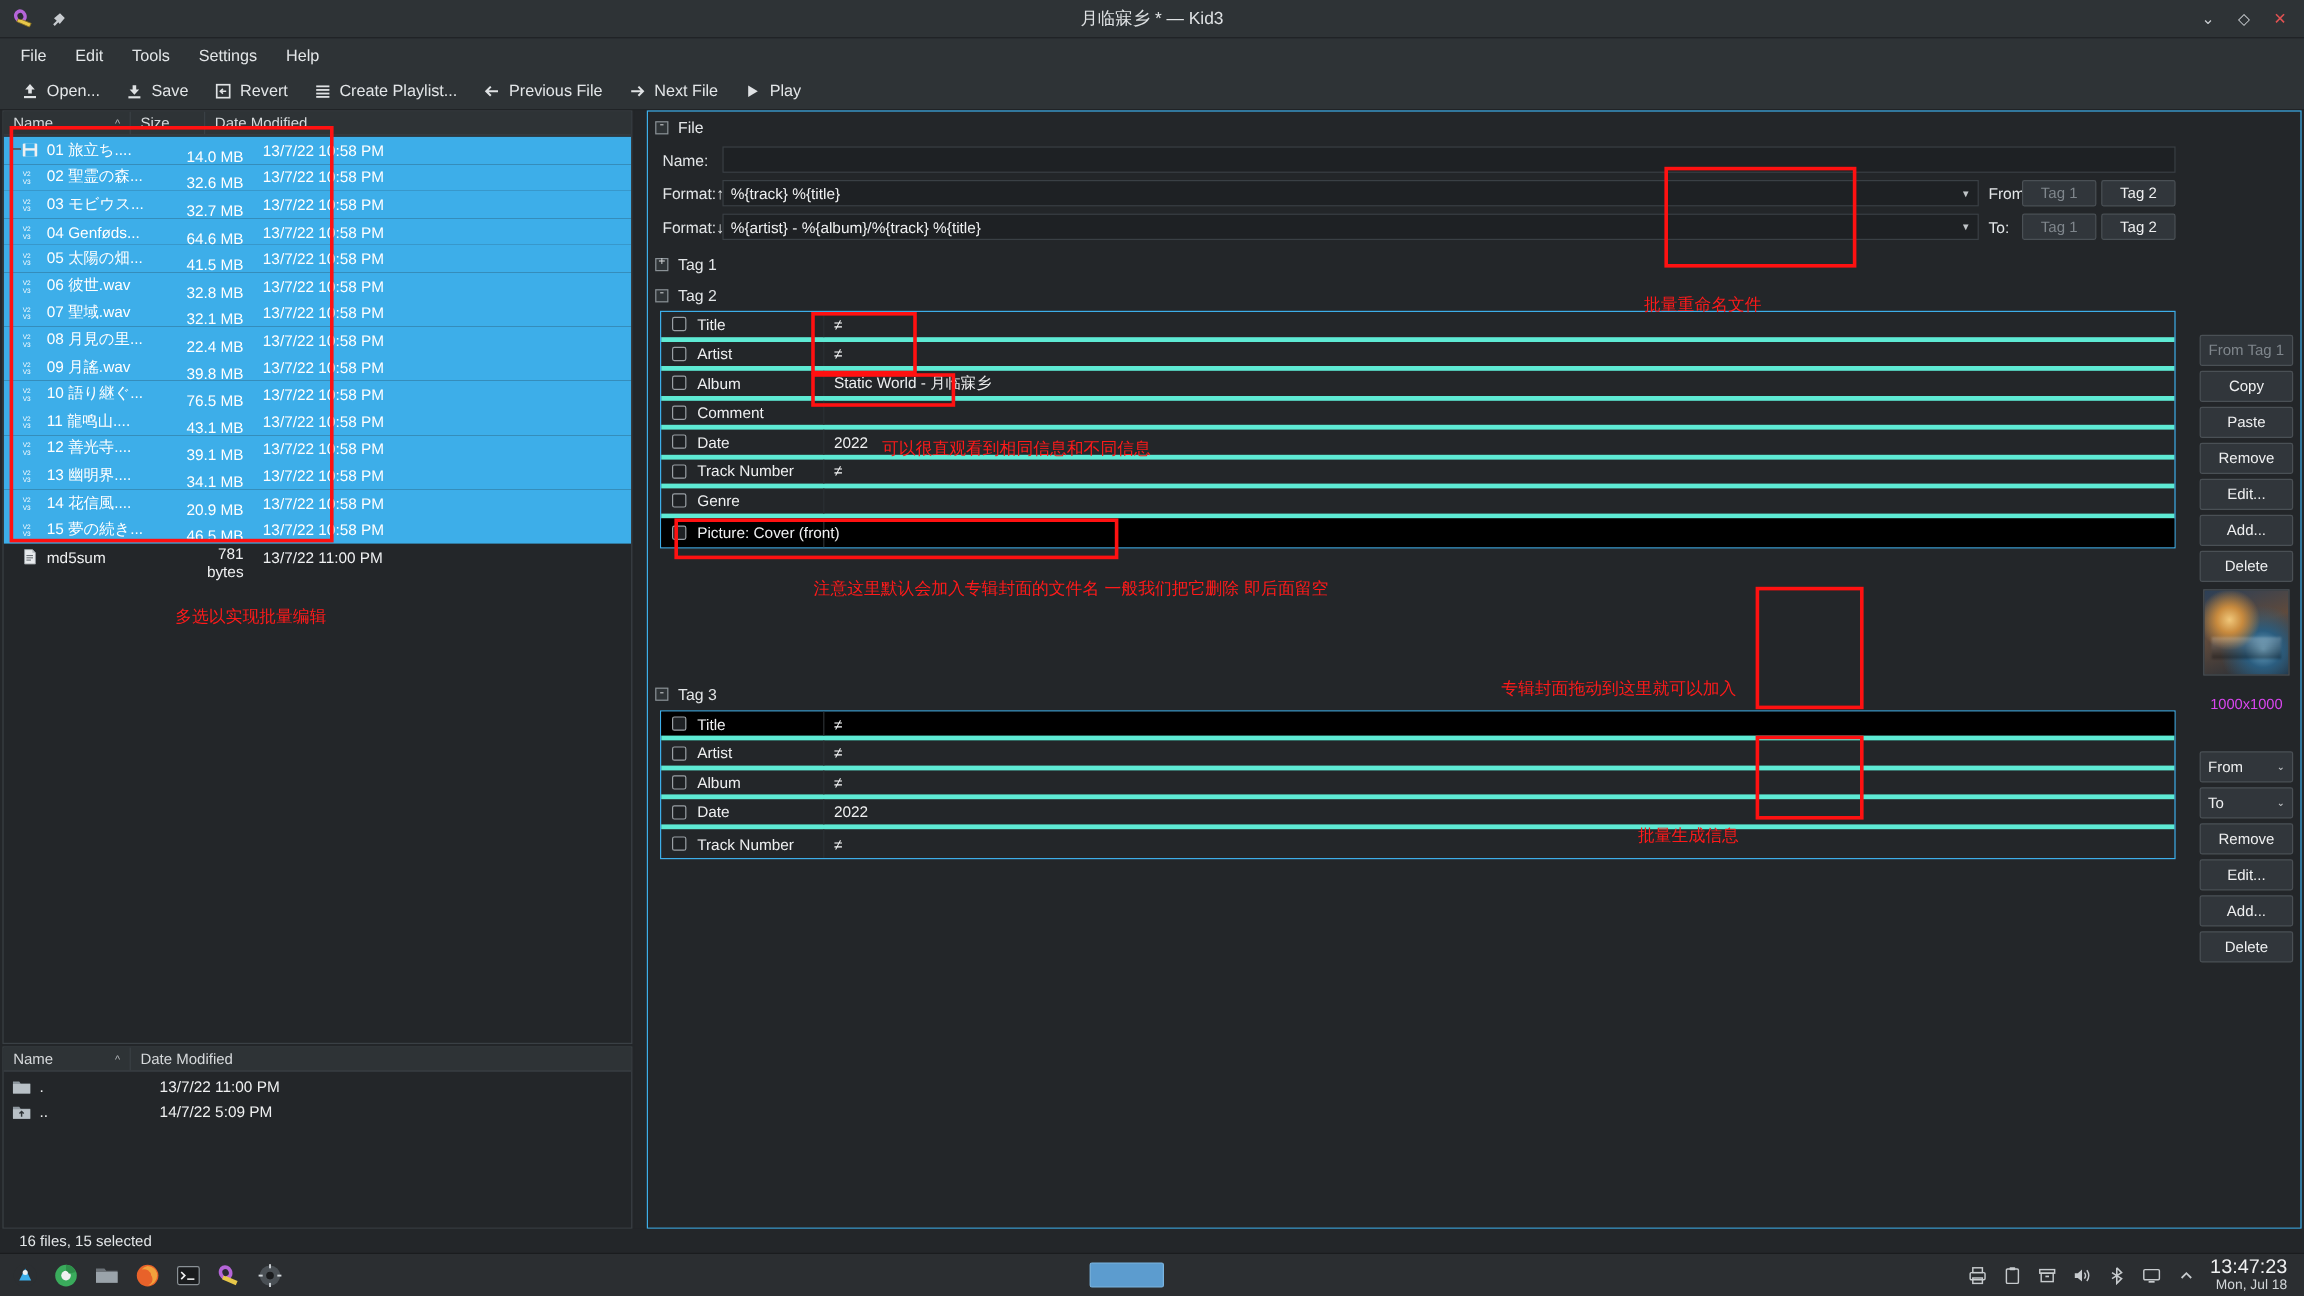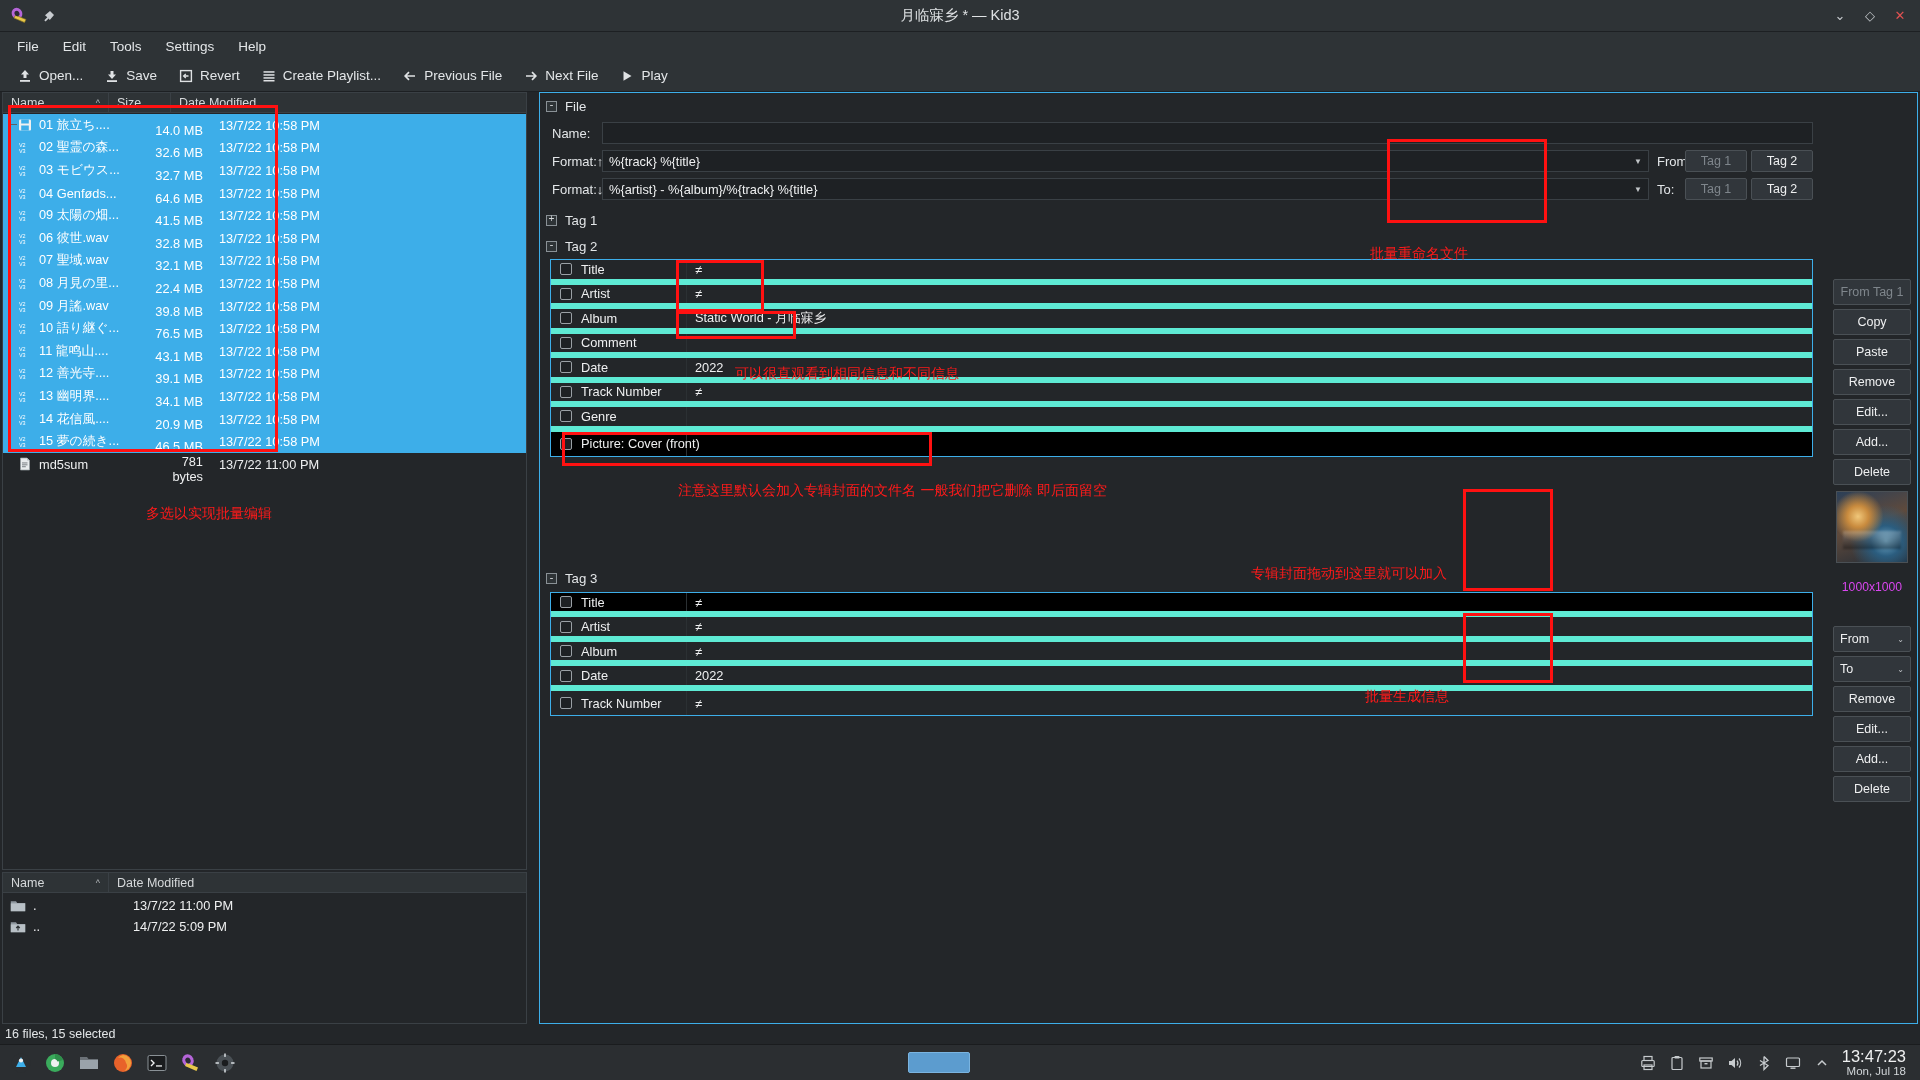--- a/index.html
+++ b/index.html
@@ -135,21 +135,21 @@
   .tagbtn {
     width: 62px; height: 22px; background: #31363b; border: 1px solid #4a5055;
     color: #7f868c; font-size: 12.5px; display:flex; align-items:center; justify-content:center;
     border-radius: 2px; margin-left: 4px;
   }
   .tagbtn.on { color: #eff0f1; }
 
   
   .tag-table { border: 1px solid #3daee9; margin: 0 16px 0 10px; background: #232629; }
   .tag-table.noborder { border: 1px solid #3a4045; }
-  .tt-row { display: flex; height: 24.5px; align-items: center; border-bottom: 6px solid #5eead4; }
+  .tt-row { display: flex; height: 24.5px; align-items: center; border-bottom: 4px solid #5eead4; }
   .tt-row:last-child { border-bottom: none; }
   .tt-row.hl { background: #000000; }
   .tt-check-cell { width: 136px; display: flex; align-items: center; gap: 9px; padding-left: 9px;
                    border-right: 1px solid #2b3033; height: 100%; }
   .cb { width: 12px; height: 12px; border: 1px solid #9aa0a5; border-radius: 2px; background: #1e2124; flex:none;}
   .tt-label { font-size: 12.8px; color: #eff0f1; white-space: nowrap;}
   .tt-value { flex: 1; padding-left: 8px; font-size: 12.8px; color: #eff0f1; height: 100%; display:flex; align-items:center;}
 
   .sidebtn {
     height: 26px; margin: 4px 6px 0 4px; background: #31363b; border: 1px solid #4a5055;
@@ -173,21 +173,21 @@
   .cover-img::after {
     content: ""; position: absolute; left: 8%; top: 55%; width: 84%; height: 26%;
     background: linear-gradient(180deg, rgba(255,255,255,.22), rgba(0,0,0,.35));
     filter: blur(1px);
   }
   .cover-size { font-size: 12.2px; color: #d946ef; margin-top: 17px; }
 
   
   .statusbar {
     position: absolute; left: 0; right: 0; bottom: 36px; height: 20px;
-    display: flex; align-items: center; padding-left: 5px;
+    display: flex; align-items: center; padding-left: 16px;
     font-size: 12.5px; color: #e3e6e8; background: #232629;
   }
 
   
   .taskbar {
     position: absolute; left: 0; right: 0; bottom: 0; height: 36px;
     background: #2b2e31; display: flex; align-items: center; border-top: 1px solid #1a1c1e;
   }
   .tb-left { display: flex; align-items: center; gap: 4px; padding-left: 6px; }
   .launch {
@@ -380,21 +380,21 @@
               <span class="fl-date">13/7/22 10:58 PM</span>
             </div>
             <div class="fl-row sel">
               <span class="branch" style="top:11px"></span>
               <span class="fl-ico">
                 <svg width="15" height="15" viewBox="0 0 15 15">
                   <text x="1" y="6.6" font-size="5.4" fill="#ffffff" font-family="Liberation Sans">V2</text>
                   <text x="1" y="13" font-size="5.4" fill="#ffffff" font-family="Liberation Sans">V3</text>
                 </svg>
               </span>
-              <span class="fl-name">09 太陽の畑...</span>
+              <span class="fl-name">05 太陽の畑...</span>
               <span class="fl-size">41.5 MB</span>
               <span class="fl-date">13/7/22 10:58 PM</span>
             </div>
             <div class="fl-row sel">
               <span class="branch" style="top:11px"></span>
               <span class="fl-ico">
                 <svg width="15" height="15" viewBox="0 0 15 15">
                   <text x="1" y="6.6" font-size="5.4" fill="#ffffff" font-family="Liberation Sans">V2</text>
                   <text x="1" y="13" font-size="5.4" fill="#ffffff" font-family="Liberation Sans">V3</text>
                 </svg>

